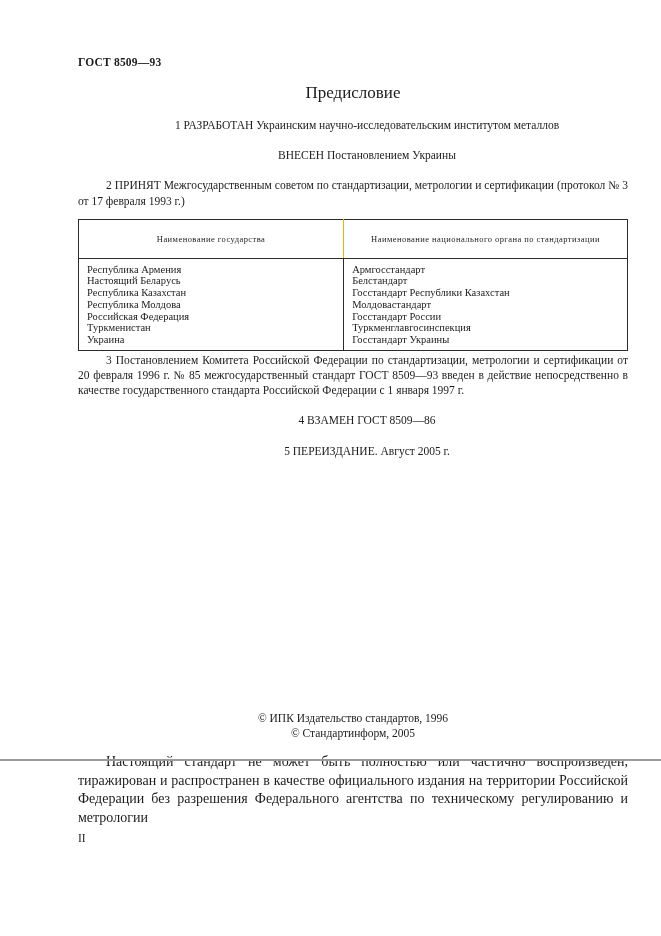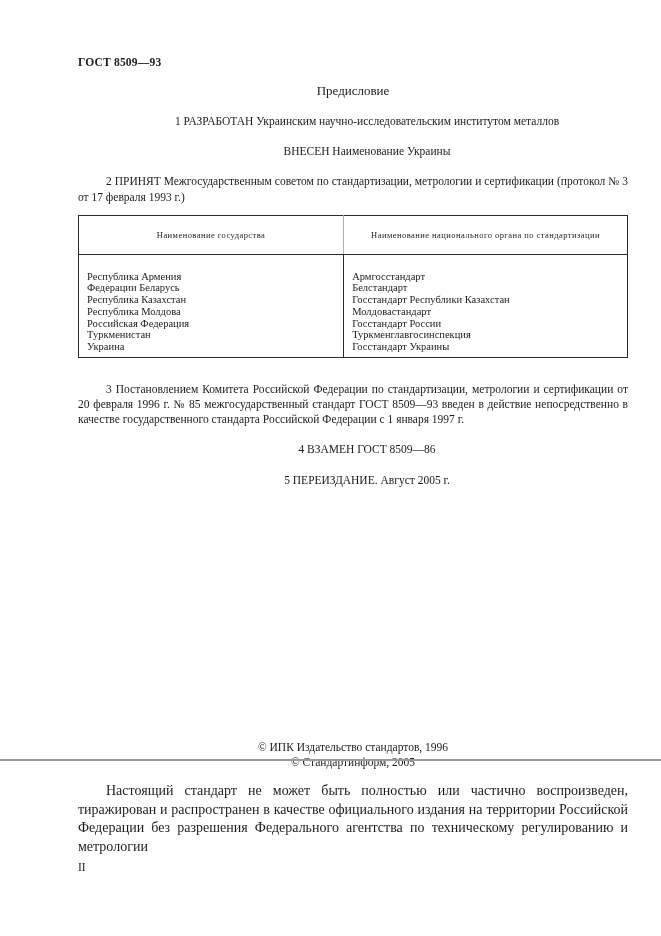--- a/index.html
+++ b/index.html
@@ -17,21 +17,21 @@
     box-sizing: border-box;
     padding: 56px 33px 0 78px;
   }
   .doc-code {
     font-weight: bold;
     font-size: 11.5px;
     letter-spacing: 0.2px;
   }
   .title {
     text-align: center;
-    font-size: 13px;
+    font-size: 17px;
     margin-top: 15px;
   }
   .para {
     font-size: 11.5px;
     line-height: 1.32;
     text-indent: 28px;
     margin-top: 15px;
     text-align: justify;
   }
   .para.single { text-align: center; }
@@ -52,21 +52,21 @@
     padding: 2px 14px;
   }
   table.votes th.col-country { width: 48.3%; border-right: 1px solid #eab308; }
   table.votes td {
     font-size: 10.5px;
     line-height: 1.12;
     vertical-align: top;
     padding: 0 6px 0 8px;
   }
   table.votes td.col-country { border-right: 1px solid #2b2b2b; }
-  table.votes tbody tr:first-child td { padding-top: 16px; }
+  table.votes tbody tr:first-child td { padding-top: 5px; }
   table.votes tbody tr:last-child td { padding-bottom: 4px; }
   .copyright-block {
     margin-top: 252px;
     text-align: center;
     font-size: 11.5px;
     line-height: 1.32;
   }
   .notice {
     font-size: 14px;
     line-height: 1.32;
@@ -89,39 +89,39 @@
 <body>
 
 <div class="page">
 
   <div class="doc-code">ГОСТ 8509—93</div>
 
   <div class="title">Предисловие</div>
 
   <div class="para single">1  РАЗРАБОТАН Украинским научно-исследовательским институтом металлов</div>
 
-  <div class="para single">ВНЕСЕН Наименование Украины</div>
+  <div class="para single">ВНЕСЕН Постановлением Украины</div>
 
   <div class="para">2  ПРИНЯТ Межгосударственным советом по стандартизации, метрологии и сертификации (протокол № 3  от 17 февраля 1993 г.)</div>
 
 
   <table class="votes">
     <thead>
       <tr>
         <th class="col-country">Наименование государства</th>
         <th>Наименование национального органа по стандартизации</th>
       </tr>
     </thead>
     <tbody>
       <tr>
         <td class="col-country">Республика Армения</td>
         <td>Армгосстандарт</td>
       </tr>
       <tr>
-        <td class="col-country">Федерации Беларусь</td>
+        <td class="col-country">Настоящий Беларусь</td>
         <td>Белстандарт</td>
       </tr>
       <tr>
         <td class="col-country">Республика Казахстан</td>
         <td>Госстандарт Республики Казахстан</td>
       </tr>
       <tr>
         <td class="col-country">Республика Молдова</td>
         <td>Молдовастандарт</td>
       </tr>
@@ -133,21 +133,21 @@
         <td class="col-country">Туркменистан</td>
         <td>Туркменглавгосинспекция</td>
       </tr>
       <tr>
         <td class="col-country">Украина</td>
         <td>Госстандарт Украины</td>
       </tr>
     </tbody>
   </table>
 
-  <div class="para" style="margin-top:24px">3  Постановлением Комитета Российской Федерации по стандартизации, метрологии и сертификации от 20 февраля 1996 г. № 85 межгосударственный стандарт ГОСТ 8509—93 введен в действие непосредственно в качестве государственного стандарта Российской Федерации с 1 января 1997 г.</div>
+  <div class="para" style="margin-top:2px">3  Постановлением Комитета Российской Федерации по стандартизации, метрологии и сертификации от 20 февраля 1996 г. № 85 межгосударственный стандарт ГОСТ 8509—93 введен в действие непосредственно в качестве государственного стандарта Российской Федерации с 1 января 1997 г.</div>
 
   <div class="para single">4  ВЗАМЕН ГОСТ 8509—86</div>
 
   <div class="para single">5 ПЕРЕИЗДАНИЕ. Август 2005 г.</div>
 
   <div class="copyright-block">
     <div>©  ИПК Издательство стандартов, 1996</div>
     <div>©  Стандартинформ, 2005</div>
   </div>
 

